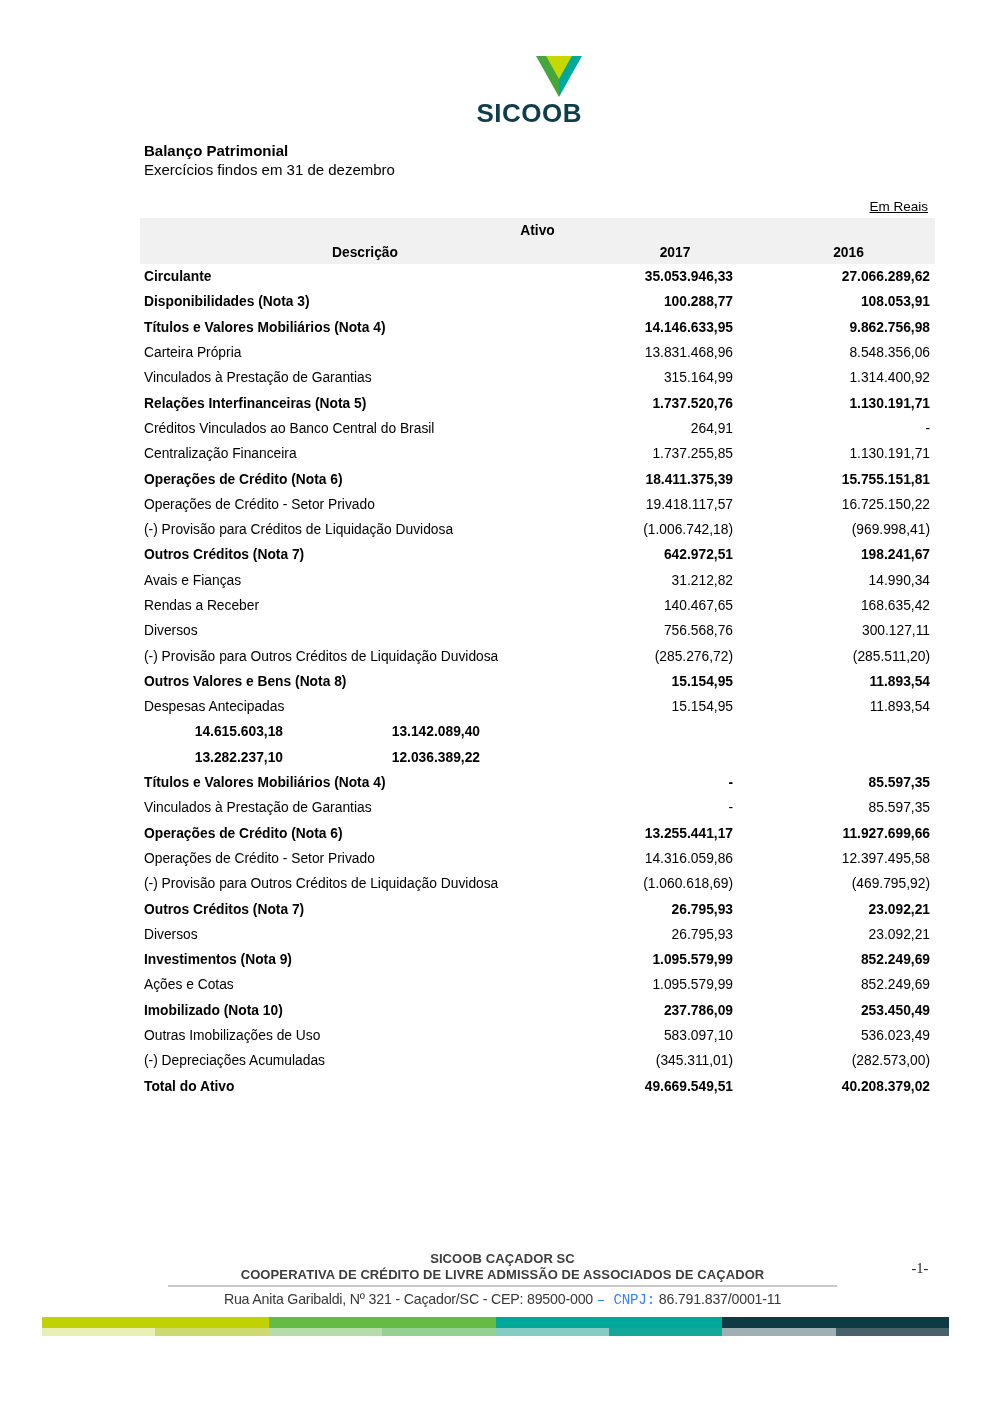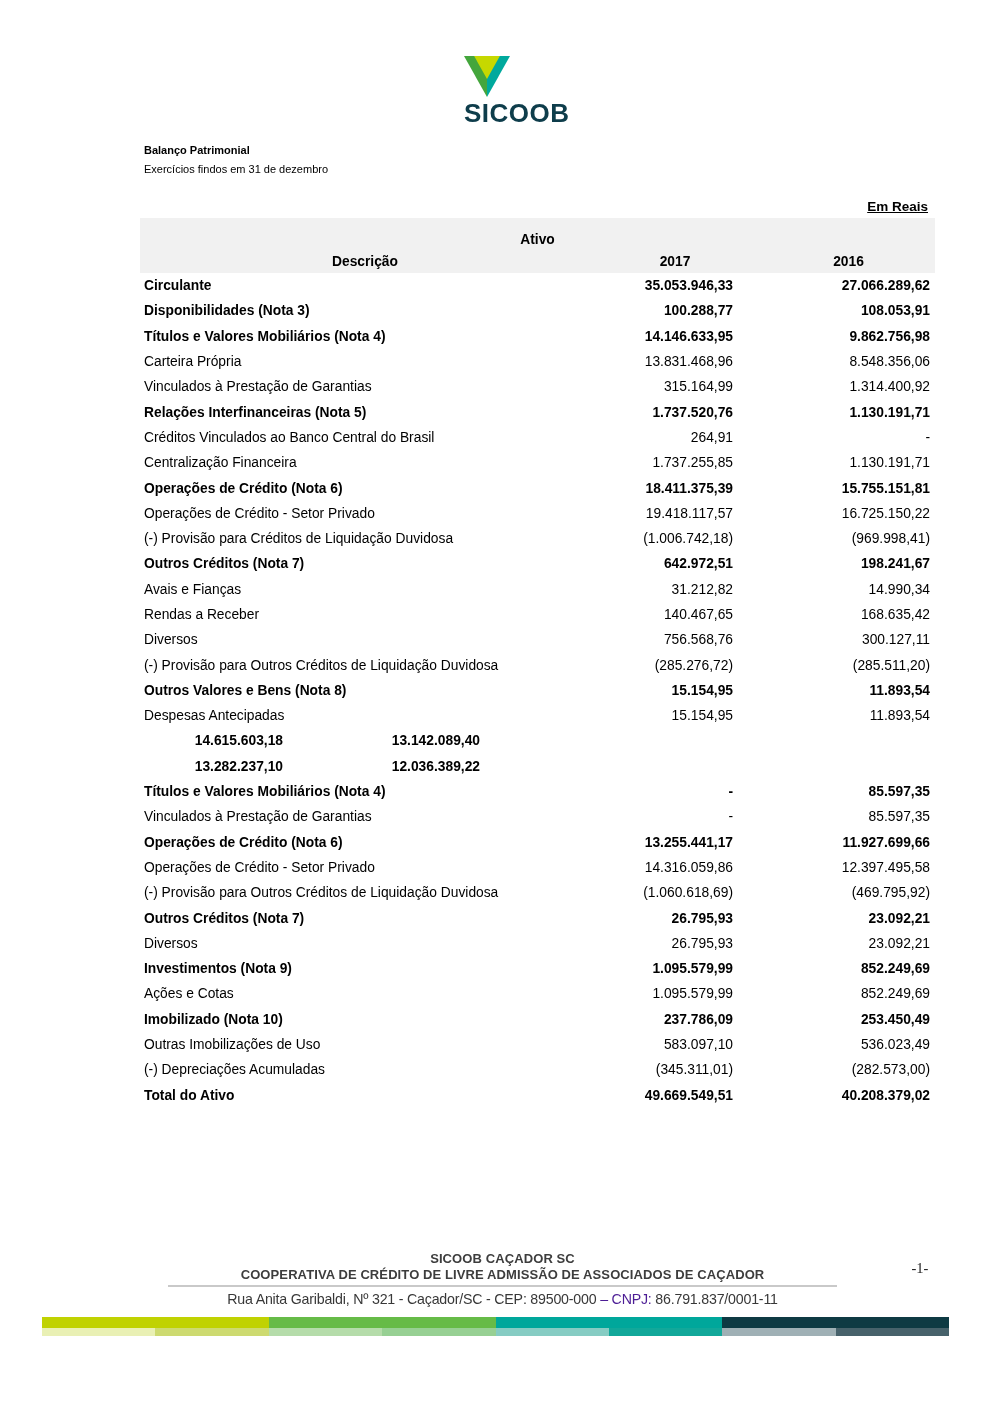--- a/index.html
+++ b/index.html
@@ -2,51 +2,51 @@
 <html><head>
 <meta charset="utf-8">
 <style>
   * { margin:0; padding:0; box-sizing:border-box; }
   html,body { background:#ffffff; }
   .page {
     position:relative; width:1000px; height:1414px; background:#ffffff;
     font-family:"Liberation Sans", sans-serif; color:#000; overflow:hidden;
   }
   
-  .logo { position:absolute; left:464px; top:56px; width:118px; display:flex; flex-direction:column; align-items:flex-start; }
+  .logo { position:absolute; left:464px; top:56px; width:118px; display:flex; flex-direction:column; align-items:flex-end; }
   .logo-mark { position:relative; width:46px; height:41px; }
   .logo-mark .tri-base { position:absolute; inset:0; clip-path:polygon(0 0,100% 0,50% 100%); }
   .logo-mark .tri-inner { position:absolute; left:22%; top:0; width:56%; height:56%; clip-path:polygon(0 0,100% 0,50% 100%); }
   .logo-word { margin-top:1px; font-size:26px; font-weight:bold; letter-spacing:0.5px; }
   
-  .doc-title { position:absolute; left:144px; top:141px; font-size:11px; line-height:19px; }
+  .doc-title { position:absolute; left:144px; top:141px; font-size:15px; line-height:19px; }
   .doc-title .t1 { font-weight:bold; }
-  .em-reais { position:absolute; right:72px; top:199px; font-size:13.5px; font-weight:bold; text-decoration:underline; }
+  .em-reais { position:absolute; right:72px; top:199px; font-size:13.5px; font-weight:normal; text-decoration:underline; }
   
   .bs-table { position:absolute; left:140px; top:218px; width:795px; font-size:13.8px; }
-  .thead { background:#f1f1f1; padding-top:11px; }
+  .thead { background:#f1f1f1; padding-top:2px; }
   .thead .ativo { height:21px; line-height:21px; text-align:center; font-weight:bold; }
   .thead .cols { display:flex; height:23px; align-items:center; font-weight:bold; }
   .cell { white-space:nowrap; }
   .lbl { width:450px; padding-left:4px; }
   .v1 { width:148px; text-align:right; padding-right:5px; }
   .v2 { width:197px; text-align:right; padding-right:5px; }
   .thead .lbl { text-align:center; padding-left:0; }
   .thead .v1 { text-align:center; padding:0 0 0 22px; }
   .thead .v2 { text-align:center; padding:0 0 0 24px; }
   .row { display:flex; height:25.3px; align-items:center; }
   .row.bold { font-weight:bold; }
   
   .footer-org {
     position:absolute; left:168px; top:1251px; width:669px; text-align:center;
     font-size:13px; line-height:15.5px; font-weight:bold; color:#3d3d3d; letter-spacing:0.1px;
   }
   .footer-rule { position:absolute; left:168px; top:1285px; width:669px; border-top:2px solid #c9c9c9; }
   .footer-addr { position:absolute; left:168px; top:1291px; width:669px; text-align:center; font-size:14.2px; color:#383838; letter-spacing:-0.2px; }
-  .footer-addr .sep { color:#4c1d95; }
+  .footer-addr .sep { color:#3b82f6;font-family:Liberation Mono, monospace; }
   .page-num { position:absolute; left:902px; top:1260px; width:36px; text-align:center; font-family:"Liberation Serif", serif; font-size:14.5px; color:#222; }
   .footer-bar { position:absolute; left:42px; top:1317px; width:907px; }
   .footer-bar .bar-row { display:flex; width:100%; }
   .footer-bar .bar-row.top { height:11px; }
   .footer-bar .bar-row.bottom { height:8px; }
   .footer-bar .seg { flex:1 1 0; }
 </style>
 </head>
 <body>
 

